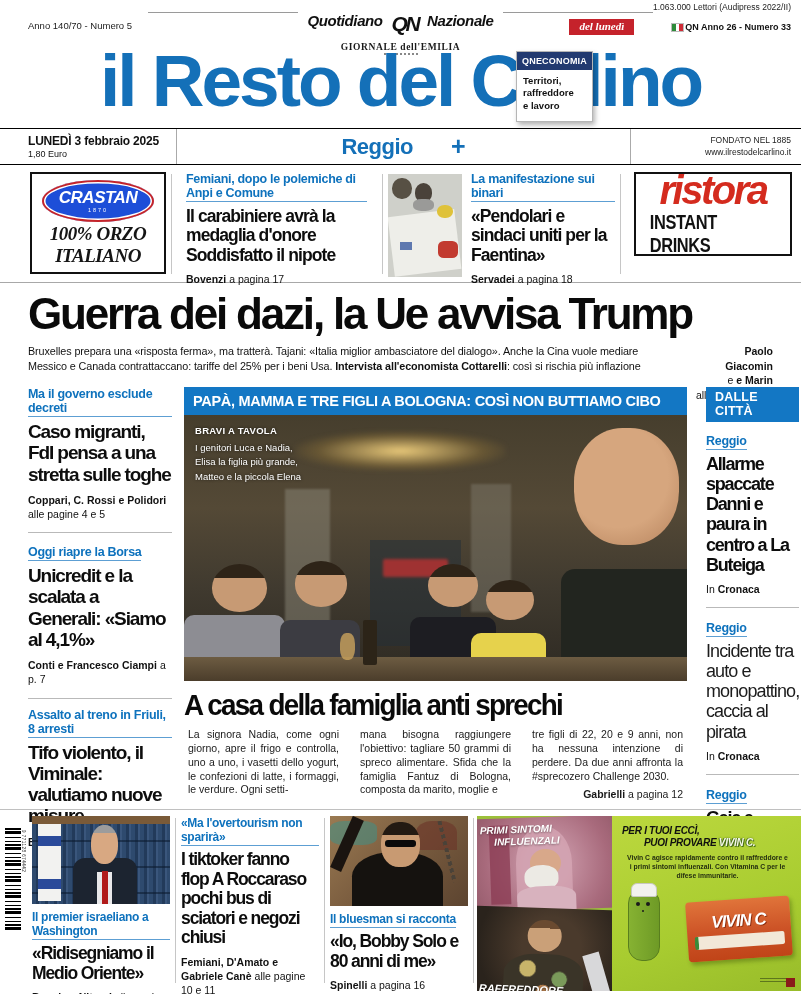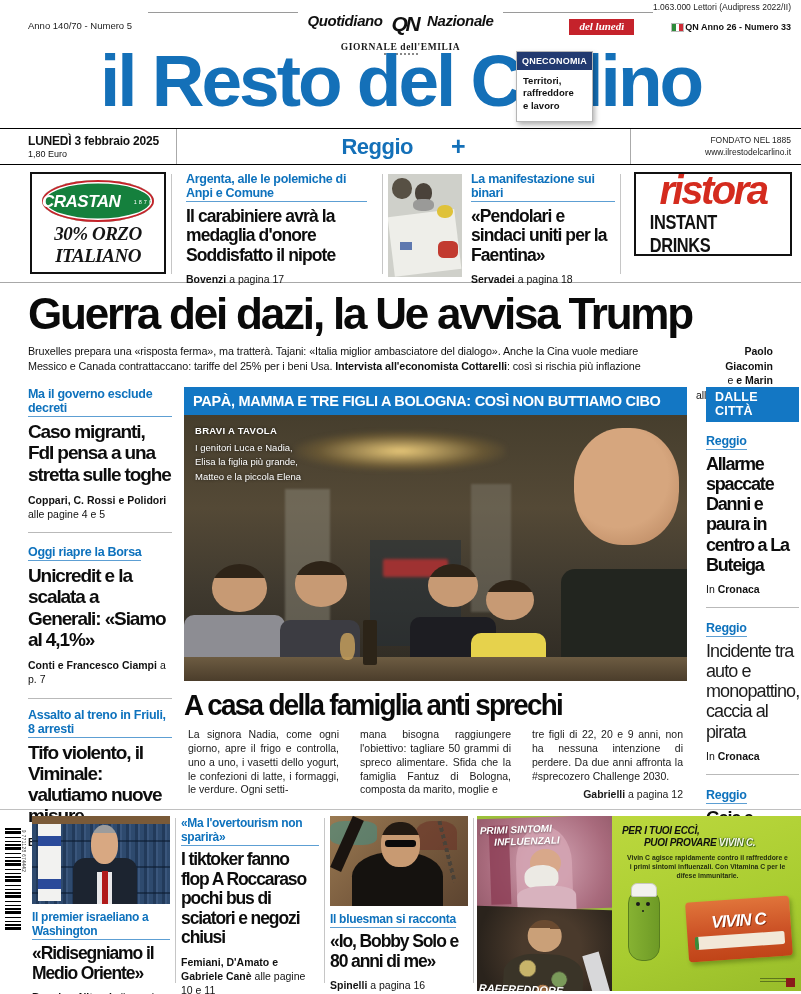--- a/index.html
+++ b/index.html
@@ -41,21 +41,21 @@
 
   
   .kicker { display:inline-block; color:#0e72bd; font-size:12.5px; font-weight:700; letter-spacing:-0.3px; border-bottom:1.5px solid #5d9fd3; padding-bottom:1px; }
   .byline { font-size:10.5px; color:#111; }
   .byline b { font-weight:700; }
   .vdiv { width:1px; background:#c6c6c6; }
 
   
   .toprow { position:relative; height:118px; display:flex; align-items:stretch; padding:7px 0 0 30px; border-bottom:1px solid #a8a8a8; }
   .crastan-box { width:136px; height:102px; border:2.5px solid #111; display:flex; flex-direction:column; align-items:center; justify-content:center; background:#fff; }
-  .crastan-oval { width:112px; height:42px; background:#15803d; border-radius:50%; display:flex; flex-direction:row; align-items:center; justify-content:space-between; box-shadow:inset 0 0 0 2px #c4242b, inset 0 0 0 3.5px #fff; }
+  .crastan-oval { width:112px; height:42px; background:#1d4ed8; border-radius:50%; display:flex; flex-direction:column; align-items:center; justify-content:center; box-shadow:inset 0 0 0 2px #c4242b, inset 0 0 0 3.5px #fff; }
   .crastan-brand { color:#fff; font-size:17px; font-weight:800; font-style:italic; letter-spacing:-0.5px; line-height:1; }
   .crastan-year { color:#fff; font-size:5.5px; letter-spacing:2px; margin-top:1px; }
   .crastan-line { font-family:"Liberation Serif", serif; font-style:italic; font-weight:700; font-size:19px; letter-spacing:-0.5px; line-height:1.05; color:#151515; margin-top:2px; }
   .toprow .vdiv { margin:2px 5px 8px 5px; }
   .tr-art1 { width:200px; padding:0 10px 0 9px; }
   .toprow .headline { font-size:17.5px; font-weight:800; letter-spacing:-0.9px; line-height:1.1; margin-top:5px; color:#0d0d0d; }
   .toprow .byline { margin-top:8px; }
   .protest-photo { position:relative; width:74px; height:103px; margin-top:2px; background:#cfd0ca; overflow:hidden; flex:none; }
   .pp-banner { position:absolute; left:4%; bottom:4%; width:90%; height:58%; background:#eeeee9; transform:rotate(-7deg); }
   .pp-head1 { position:absolute; left:6%; top:4%; width:26%; height:20%; background:#575044; border-radius:50%; }
@@ -240,26 +240,26 @@
       <div>www.ilrestodelcarlino.it</div>
     </div>
   </div>
 
   <div class="toprow">
     <div class="crastan-box">
       <div class="crastan-oval">
         <span class="crastan-brand">CRASTAN</span>
         <span class="crastan-year">1870</span>
       </div>
-      <div class="crastan-line">30% ORZO</div>
+      <div class="crastan-line">100% ORZO</div>
       <div class="crastan-line">ITALIANO</div>
     </div>
     <div class="vdiv"></div>
     <article class="tr-art1">
-      <span class="kicker">Argenta, alle le polemiche di Anpi e Comune</span>
+      <span class="kicker">Femiani, dopo le polemiche di Anpi e Comune</span>
       <h2 class="headline">Il carabiniere avrà la medaglia d'onore Soddisfatto il nipote</h2>
       <p class="byline"><b>Bovenzi</b> <span>a pagina 17</span></p>
     </article>
     <div class="vdiv"></div>
     <div class="protest-photo">
       <div class="pp-banner"></div>
       <div class="pp-head1"></div>
       <div class="pp-head2"></div>
       <div class="pp-scarf"></div>
       <div class="pp-yellow"></div>

